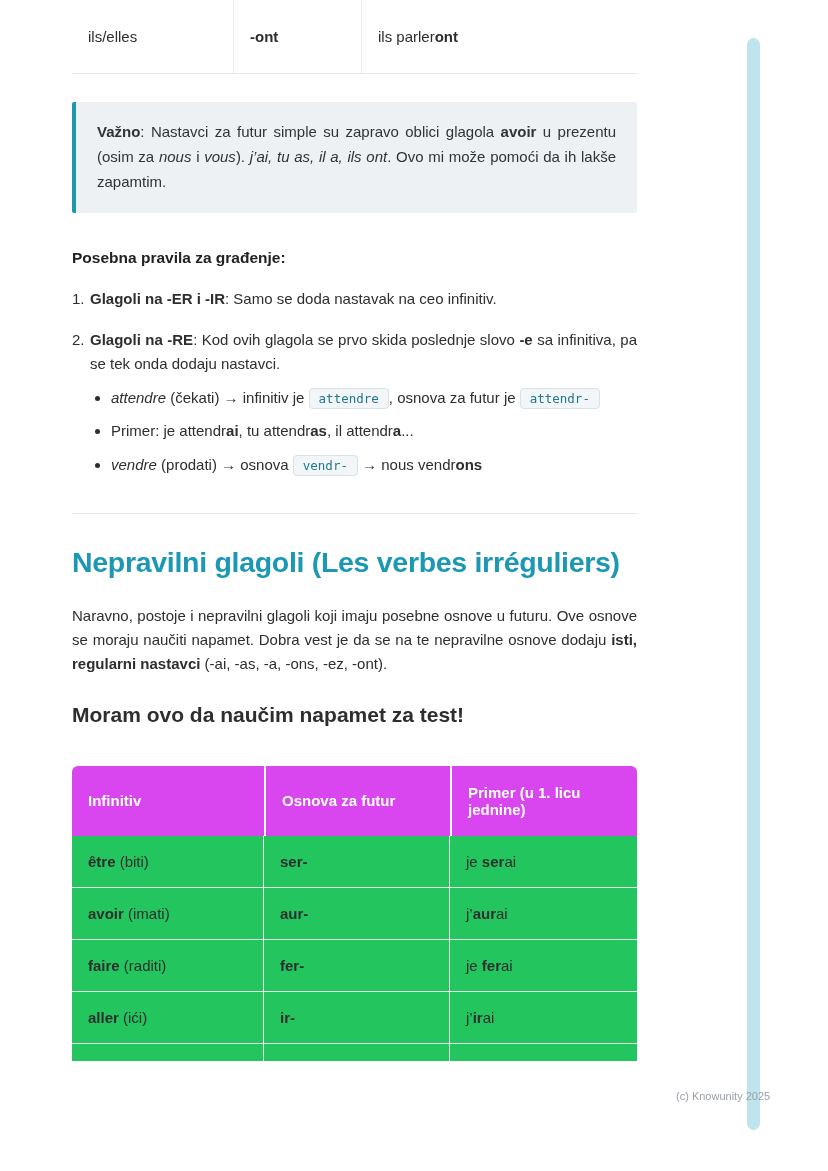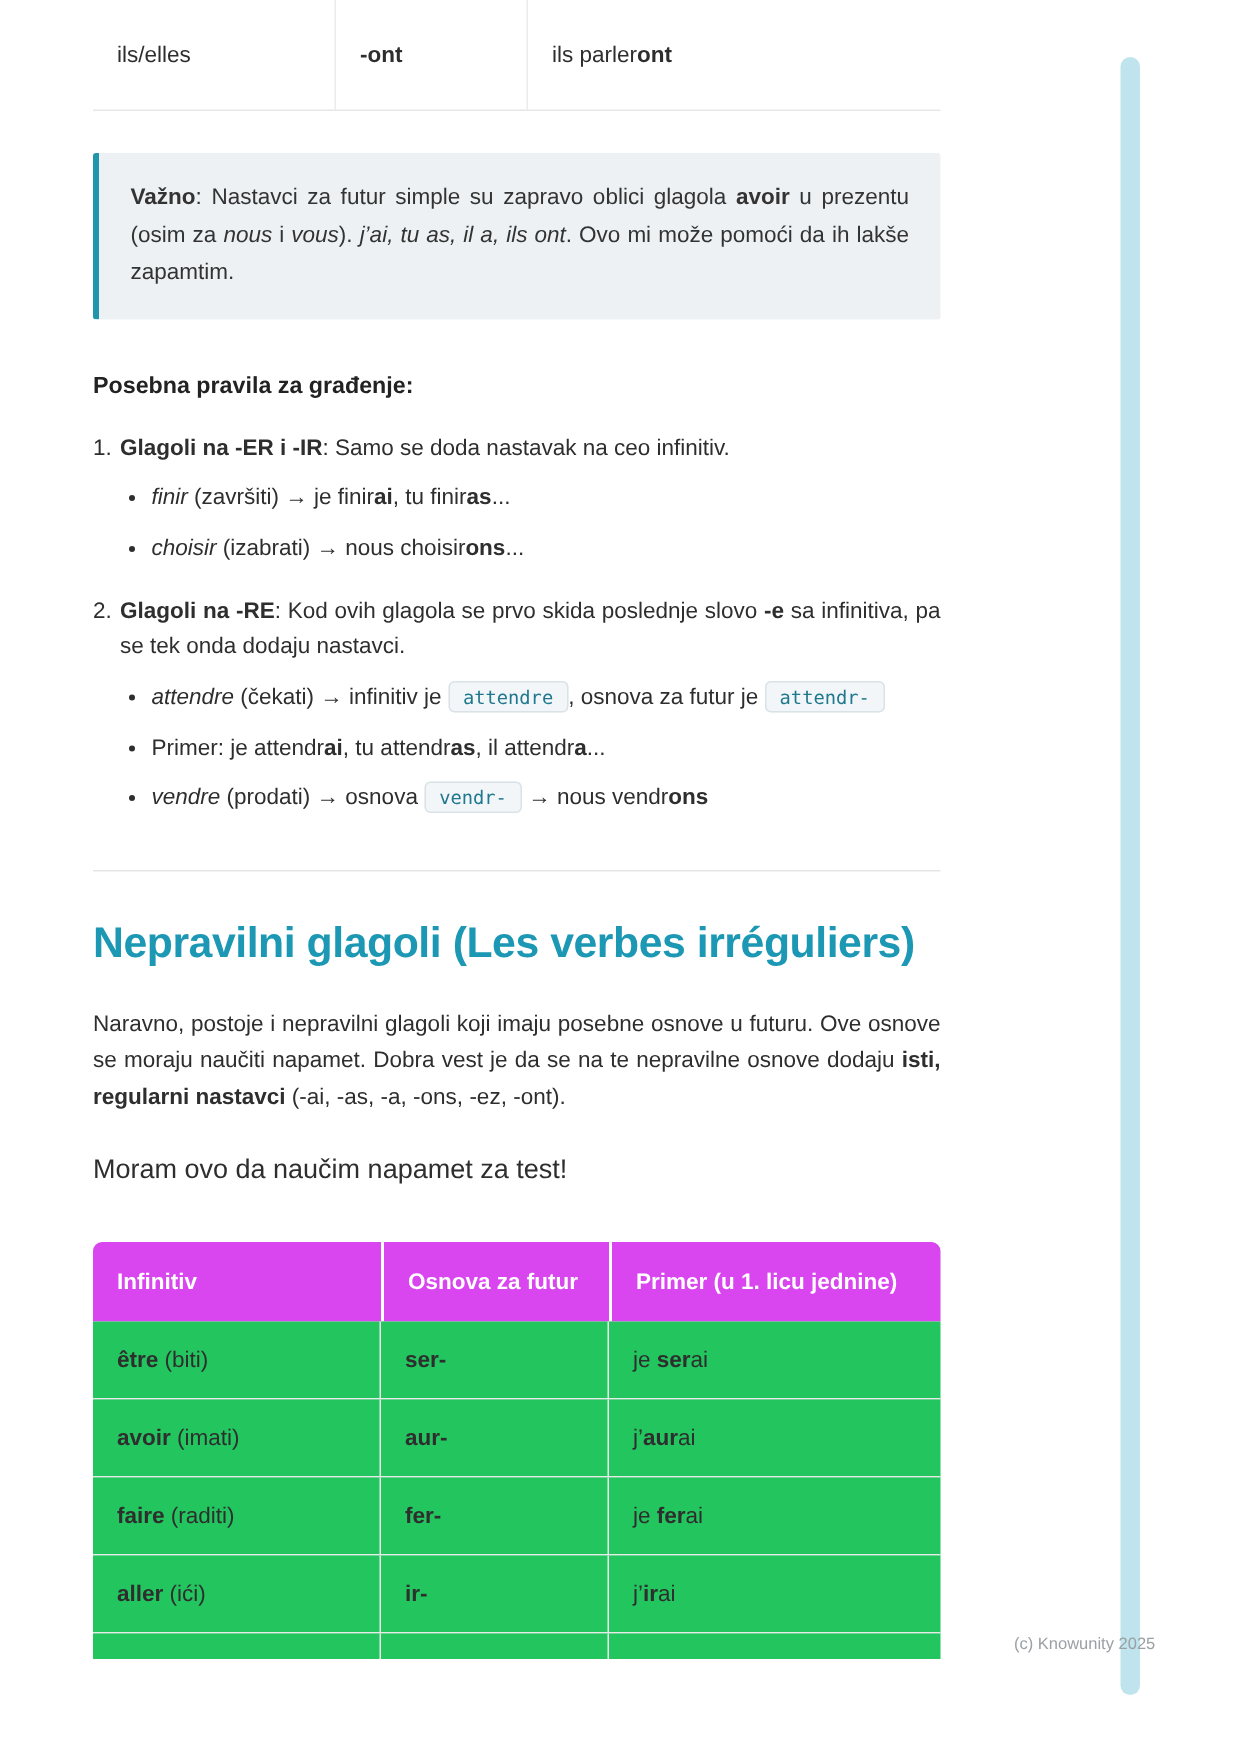--- a/index.html
+++ b/index.html
@@ -1,21 +1,21 @@
 <!DOCTYPE html>
 <html><head>
 <meta charset="utf-8">
 <style>
   * { box-sizing: border-box; }
   body { margin: 0; background: #ffffff; }
   .canvas {
     position: relative; width: 828px; height: 1171px; background: #ffffff;
     overflow: hidden; font-family: "Liberation Sans", sans-serif; color: #2e2e2e;
   }
-  .content { position: absolute; left: 62px; top: 0; width: 565px; }
+  .content { position: absolute; left: 72px; top: 0; width: 565px; }
 
   
   .top-row { display: flex; height: 74px; border-bottom: 1px solid #e7e7e7; font-size: 15px; }
   .top-row .c { display: flex; align-items: center; padding: 0 16px; height: 100%; }
   .top-row .c1 { width: 162px; border-right: 1px solid #ececec; }
   .top-row .c2 { width: 128px; border-right: 1px solid #ececec; font-weight: bold; }
   .top-row .c3 { flex: 1; }
 
   
   .callout {
@@ -38,30 +38,30 @@
     font-family: "DejaVu Sans Mono", monospace; font-size: 12.5px;
     background: #f2f6f8; border: 1px solid #d9e2e7; border-radius: 4px;
     padding: 2px 9px; color: #20788e; white-space: nowrap;
   }
 
   hr.divider { border: none; border-top: 1px solid #e6e6e6; margin: 36px 0 0; }
 
   h1.title { color: #1c98b4; font-size: 28.5px; font-weight: bold; margin: 32px 0 25px; letter-spacing: -0.3px; }
 
   .para { font-size: 15px; line-height: 1.62; margin: 0 0 21px; text-align: justify; }
-  .para-plain { font-size: 18px; line-height: 1.62; margin: 0 0 10px; }
+  .para-plain { font-size: 21px; line-height: 1.62; margin: 0 0 10px; font-weight: bold; }
 
   table.gtable { width: 100%; border-collapse: separate; border-spacing: 0; margin-top: 34px; font-size: 15px; }
   table.gtable th {
     background: #d946ef; color: #ffffff; text-align: left; font-weight: bold;
     padding: 18px 16px; font-size: 15px;
   }
   table.gtable th + th { border-left: 2px solid #ffffff; }
   table.gtable th:first-child { border-top-left-radius: 6px; width: 192px; }
-  table.gtable th:nth-child(2) { width: 152px; }
+  table.gtable th:nth-child(2) { width: 186px; }
   table.gtable th:last-child { border-top-right-radius: 6px; }
   table.gtable td {
     padding: 17px 16px; border-bottom: 1px solid #e9e9e9; border-right: 1px solid #f0f0f0;
     background: #22c55e; color: #2e2e2e;
   }
   table.gtable td:last-child { border-right: none; }
   table.gtable tr.partial td { border-bottom: none; padding: 0; height: 17px; }
 
   
   .rail {
@@ -100,24 +100,20 @@
     </div>
 
     <p class="rules-head">Posebna pravila za građenje:</p>
 
     <div class="olist">
 
       <div class="oitem">
         <span class="onum">1.</span>
         <div class="oitem-body">
           <p class="oitem-text"><strong>Glagoli na -ER i -IR</strong><span>: Samo se doda nastavak na ceo infinitiv.</span></p>
-          <ul class="sublist">
-            <li><em>finir</em><span> (završiti) → je finir</span><strong>ai</strong><span>, tu finir</span><strong>as</strong><span>...</span></li>
-            <li><em>choisir</em><span> (izabrati) → nous choisir</span><strong>ons</strong><span>...</span></li>
-          </ul>
         </div>
       </div>
 
       <div class="oitem">
         <span class="onum">2.</span>
         <div class="oitem-body">
           <p class="oitem-text"><strong>Glagoli na -RE</strong><span>: Kod ovih glagola se prvo skida poslednje slovo </span><strong>-e</strong><span> sa infinitiva, pa se tek onda dodaju nastavci.</span></p>
           <ul class="sublist">
             <li><em>attendre</em><span> (čekati) → infinitiv je </span><span class="code">attendre</span><span>, osnova za futur je </span><span class="code">attendr-</span></li>
             <li><span>Primer: je attendr</span><strong>ai</strong><span>, tu attendr</span><strong>as</strong><span>, il attendr</span><strong>a</strong><span>...</span></li>

